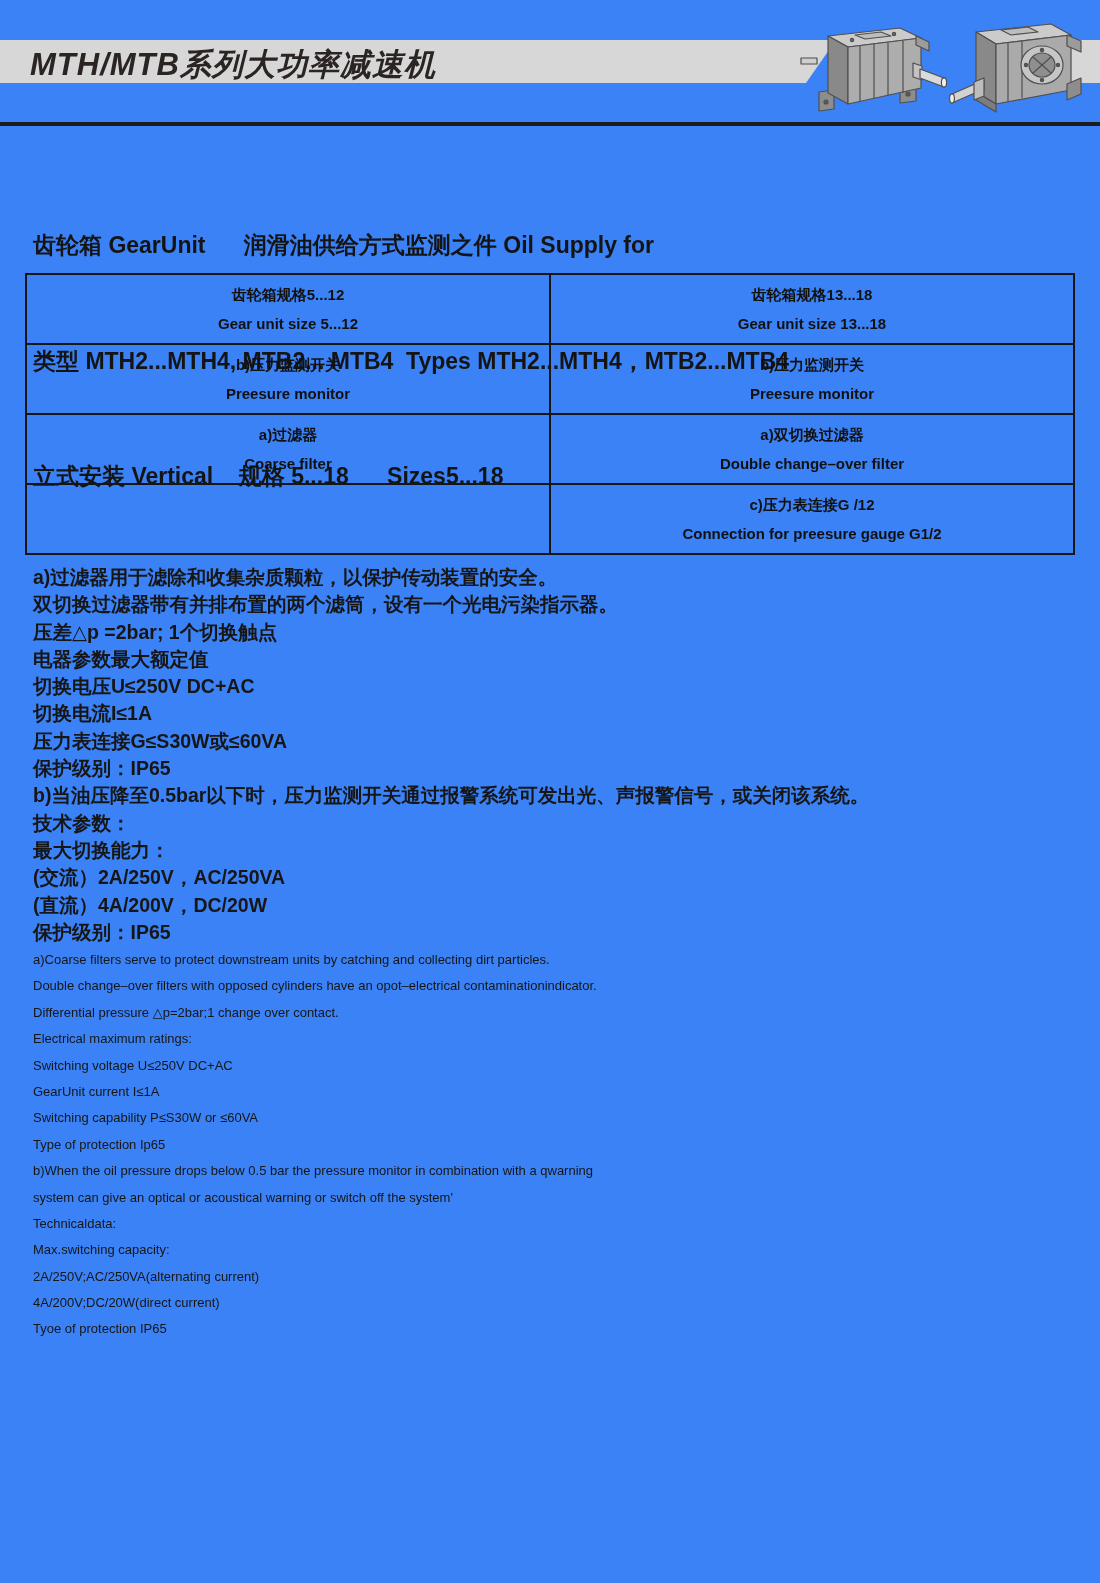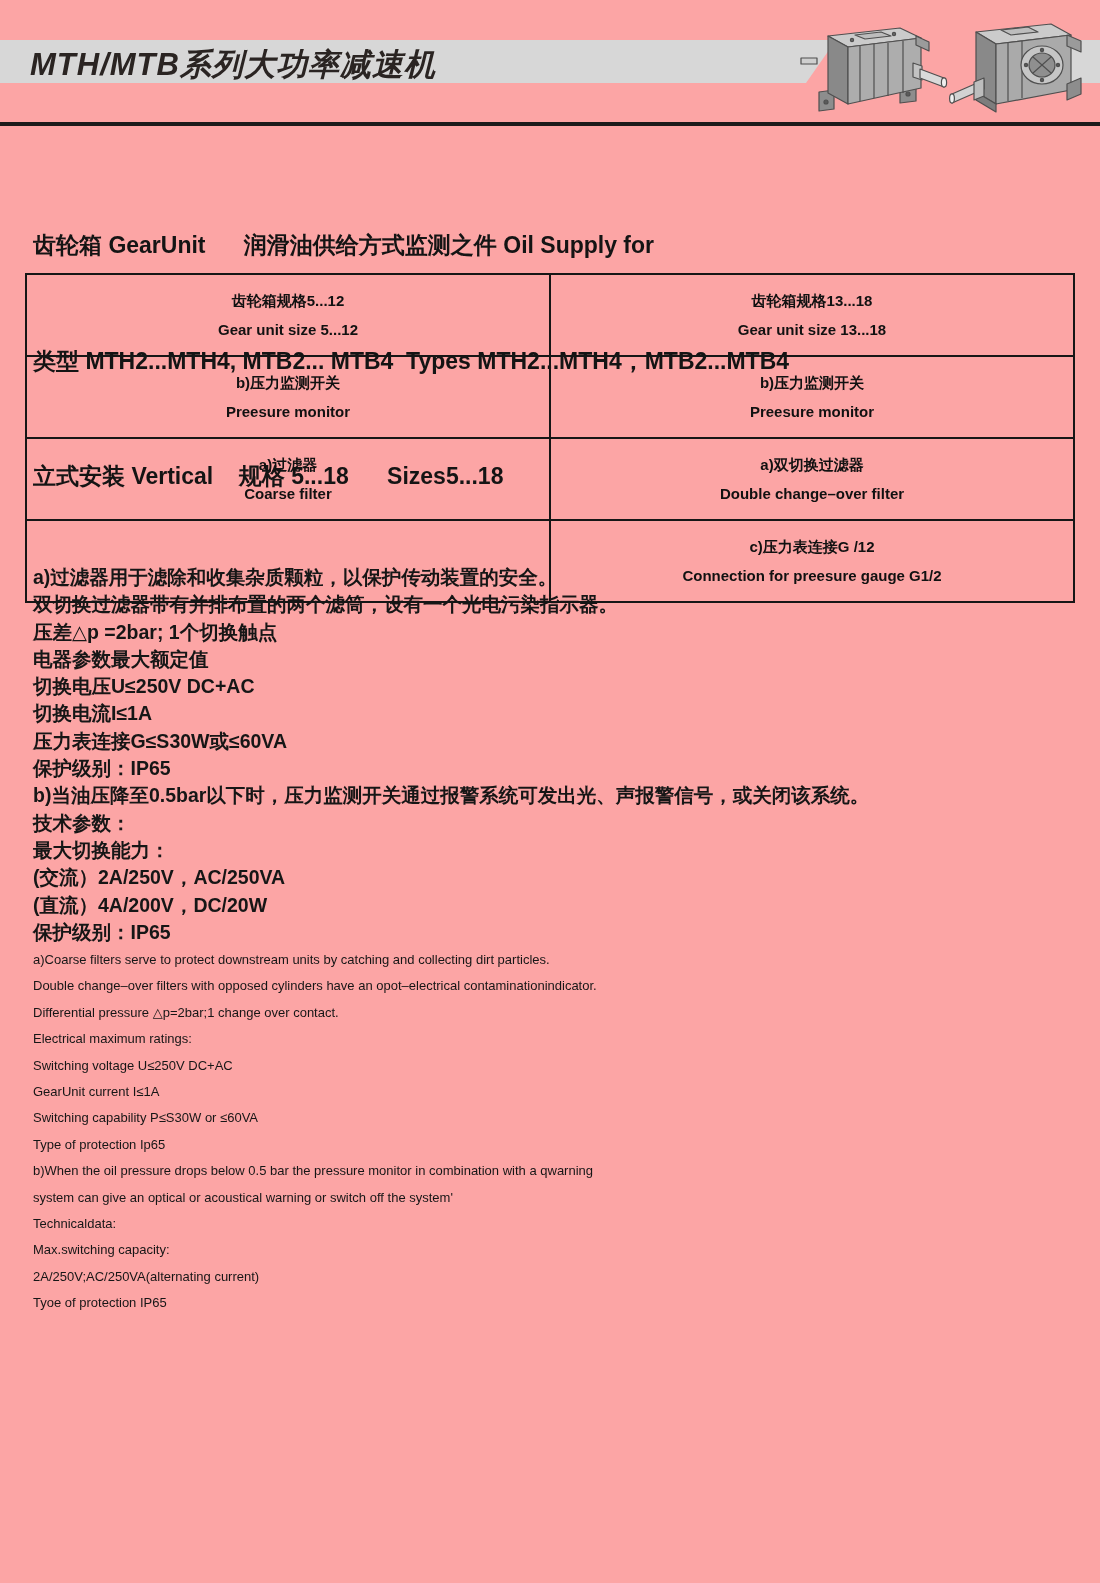--- a/index.html
+++ b/index.html
@@ -1,17 +1,17 @@
 <!DOCTYPE html>
 <html><head>
 <meta charset="utf-8">
 <style>
   html,body{margin:0;padding:0;background:#ffffff;}
   .page{
-    position:relative;width:1100px;height:1583px;background:#fca5a5;
+    position:relative;width:1100px;height:1583px;background:#3b82f6;
     font-family:"Liberation Sans","DejaVu Sans",sans-serif;color:#1a1a1a;overflow:hidden;
   }
   
   .band{
     position:absolute;left:0;top:40px;width:836px;height:43px;background:#d7d7d7;
     clip-path:polygon(0 0,836px 0,806px 43px,0 43px);
   }
   .band-right{
     position:absolute;left:1026px;top:40px;width:74px;height:43px;background:#d7d7d7;
     clip-path:polygon(26px 0,74px 0,74px 43px,0 43px);
@@ -28,21 +28,21 @@
   .heading{
     position:absolute;left:33px;top:149px;font-size:23px;font-weight:bold;color:#141414;
     line-height:38.5px;white-space:pre;
   }
   
   .spec-table{
     position:absolute;left:25px;top:273px;width:1050px;height:272px;
     border-collapse:collapse;table-layout:fixed;
   }
   .spec-table td{
-    border:2.5px solid #161616;width:50%;height:68px;padding:6px;vertical-align:middle;
+    border:2.5px solid #161616;width:50%;height:68px;padding:0;vertical-align:middle;
   }
   .cellwrap{display:flex;flex-direction:column;justify-content:space-evenly;height:66px;text-align:center;}
   .cell-cn{font-size:15px;font-weight:bold;color:#111;}
   .cell-en{font-size:15px;font-weight:bold;color:#111;}
   
   .notes-cn{position:absolute;left:33px;top:564px;width:1060px;font-size:19.5px;font-weight:bold;color:#161616;}
   .notes-cn .line{height:27.3px;line-height:27.3px;white-space:pre;}
   .notes-en{position:absolute;left:33px;top:947px;width:1060px;font-size:13px;font-weight:normal;color:#161616;}
   .notes-en .line{height:26.4px;line-height:26.4px;white-space:pre;}
 </style>
@@ -197,16 +197,17 @@
       <div class="line">Electrical maximum ratings:</div>
       <div class="line">Switching voltage U≤250V DC+AC</div>
       <div class="line">GearUnit current I≤1A</div>
       <div class="line">Switching capability P≤S30W or ≤60VA</div>
       <div class="line">Type of protection Ip65</div>
       <div class="line">b)When the oil pressure drops below 0.5 bar the pressure monitor in combination with a qwarning</div>
       <div class="line">system can give an optical or acoustical warning or switch off the system'</div>
       <div class="line">Technicaldata:</div>
       <div class="line">Max.switching capacity:</div>
       <div class="line">2A/250V;AC/250VA(alternating current)</div>
+      <div class="line">4A/200V;DC/20W(direct current)</div>
       <div class="line">Tyoe of protection IP65</div>
     </div>
 
 </div>
 
 </body></html>

